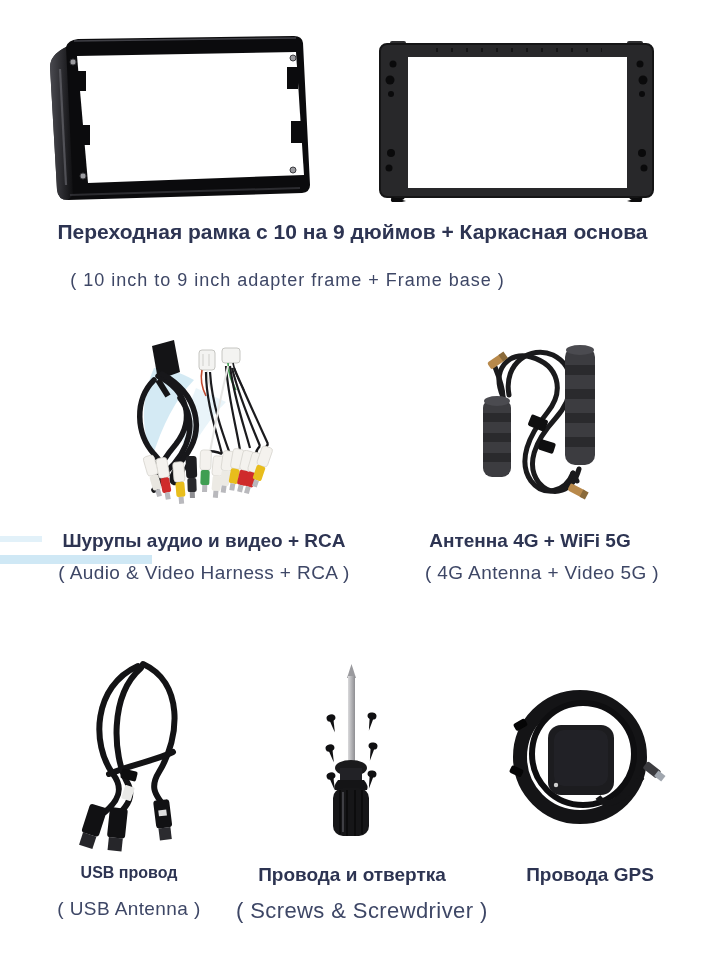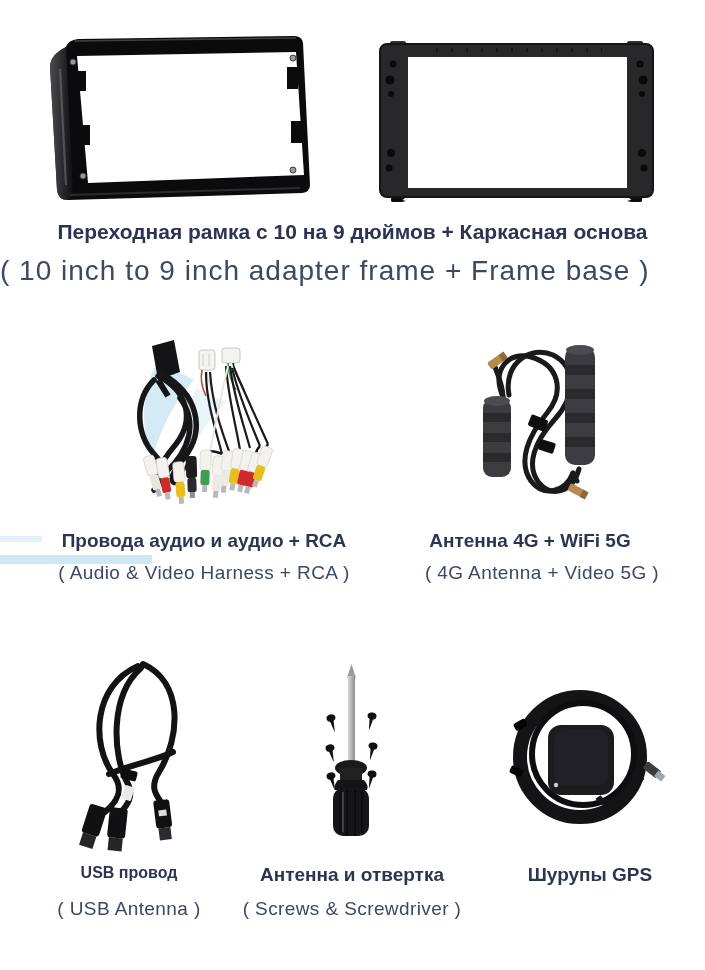--- a/index.html
+++ b/index.html
@@ -5,29 +5,29 @@
   html,body{margin:0;padding:0;background:#ffffff;}
   .canvas{
     position:relative;width:705px;height:970px;background:#ffffff;
     font-family:"Liberation Sans", sans-serif;overflow:hidden;
   }
   .ph{position:absolute;}
   .cap{position:absolute;text-align:center;line-height:1.25;white-space:nowrap;}
   .cap-b{font-weight:700;color:#2d3452;}
   .cap-s{font-weight:400;color:#3e4766;letter-spacing:.4px;}
   #cap1b{left:0;top:219px;width:705px;font-size:21px;}
-  #cap1s{left:0;top:253px;width:575px;font-size:28px;letter-spacing:1px;}
+  #cap1s{left:0;top:269px;width:575px;font-size:18px;letter-spacing:1px;}
   #cap2ab{left:18px;top:529px;width:372px;font-size:19px;}
   #cap2as{left:18px;top:561px;width:372px;font-size:19px;}
   #cap2bb{left:390px;top:529px;width:280px;font-size:19px;}
   #cap2bs{left:402px;top:561px;width:280px;font-size:19px;}
   #cap3ab{left:26px;top:863px;width:206px;font-size:16px;}
   #cap3as{left:26px;top:897px;width:206px;font-size:19px;}
   #cap3bb{left:236px;top:863px;width:232px;font-size:19px;}
-  #cap3bs{left:236px;top:897px;width:232px;font-size:19px;}
+  #cap3bs{left:236px;top:897px;width:232px;font-size:22px;}
   #cap3cb{left:484px;top:863px;width:212px;font-size:19px;}
   #cap3cs{left:484px;top:897px;width:212px;font-size:19px;}
   .stripe{position:absolute;}
   #stripe1{left:0;top:536px;width:42px;height:6px;background:#e2f1f9;}
   #stripe2{left:0;top:555px;width:152px;height:9px;background:#cfe8f5;}
 </style>
 </head>
 <body>
 
 <div class="canvas">
@@ -232,21 +232,21 @@
     <g transform="translate(14,30) rotate(-35)">
       <rect width="17" height="8" rx="2" fill="#b8894b"></rect>
         <rect x="14" width="6" height="8" fill="#8a6a3a"></rect>
     </g>
     <g transform="translate(98,150) rotate(28)">
       <rect width="17" height="8" rx="2" fill="#b8894b"></rect>
         <rect x="14" width="6" height="8" fill="#8a6a3a"></rect>
     </g>
   </svg>
 
-  <div class="cap cap-b" id="cap2ab">Провода аудио и аудио + RCA</div>
+  <div class="cap cap-b" id="cap2ab">Шурупы аудио и видео + RCA</div>
   <div class="cap cap-s" id="cap2as">( Audio &amp; Video Harness + RCA )</div>
   <div class="cap cap-b" id="cap2bb">Антенна 4G + WiFi 5G</div>
   <div class="cap cap-s" id="cap2bs">( 4G Antenna + Video 5G )</div>
 
   <svg class="ph" style="left:63px;top:656px" width="152" height="196" viewBox="0 0 152 196">
     <g stroke="#131315" stroke-width="6" fill="none" stroke-linecap="round">
       <path d="M75 10 C 30 30 28 88 50 118 C 62 134 54 146 42 156"></path>
       <path d="M80 8 C 120 26 118 80 96 116 C 86 132 94 140 98 146"></path>
       <path d="M78 12 C 46 40 50 100 64 126 C 72 140 64 150 56 158"></path>
       <path d="M46 118 C 70 108 94 104 110 96"></path>
@@ -338,17 +338,17 @@
 
     <g>
       <rect x="46" y="68" width="66" height="70" rx="13" fill="#1c1c1f"></rect>
       <rect x="52" y="73" width="54" height="56" rx="10" fill="#26262b" opacity="0.55"></rect>
       <circle cx="54" cy="128" r="2.2" fill="#cfcfcf"></circle>
     </g>
   </svg>
 
   <div class="cap cap-b" id="cap3ab">USB провод</div>
   <div class="cap cap-s" id="cap3as">( USB Antenna )</div>
-  <div class="cap cap-b" id="cap3bb">Антенна и отвертка</div>
+  <div class="cap cap-b" id="cap3bb">Провода и отвертка</div>
   <div class="cap cap-s" id="cap3bs">( Screws &amp; Screwdriver )</div>
-  <div class="cap cap-b" id="cap3cb">Шурупы GPS</div>
+  <div class="cap cap-b" id="cap3cb">Провода GPS</div>
 
 </div>
 
 </body></html>

